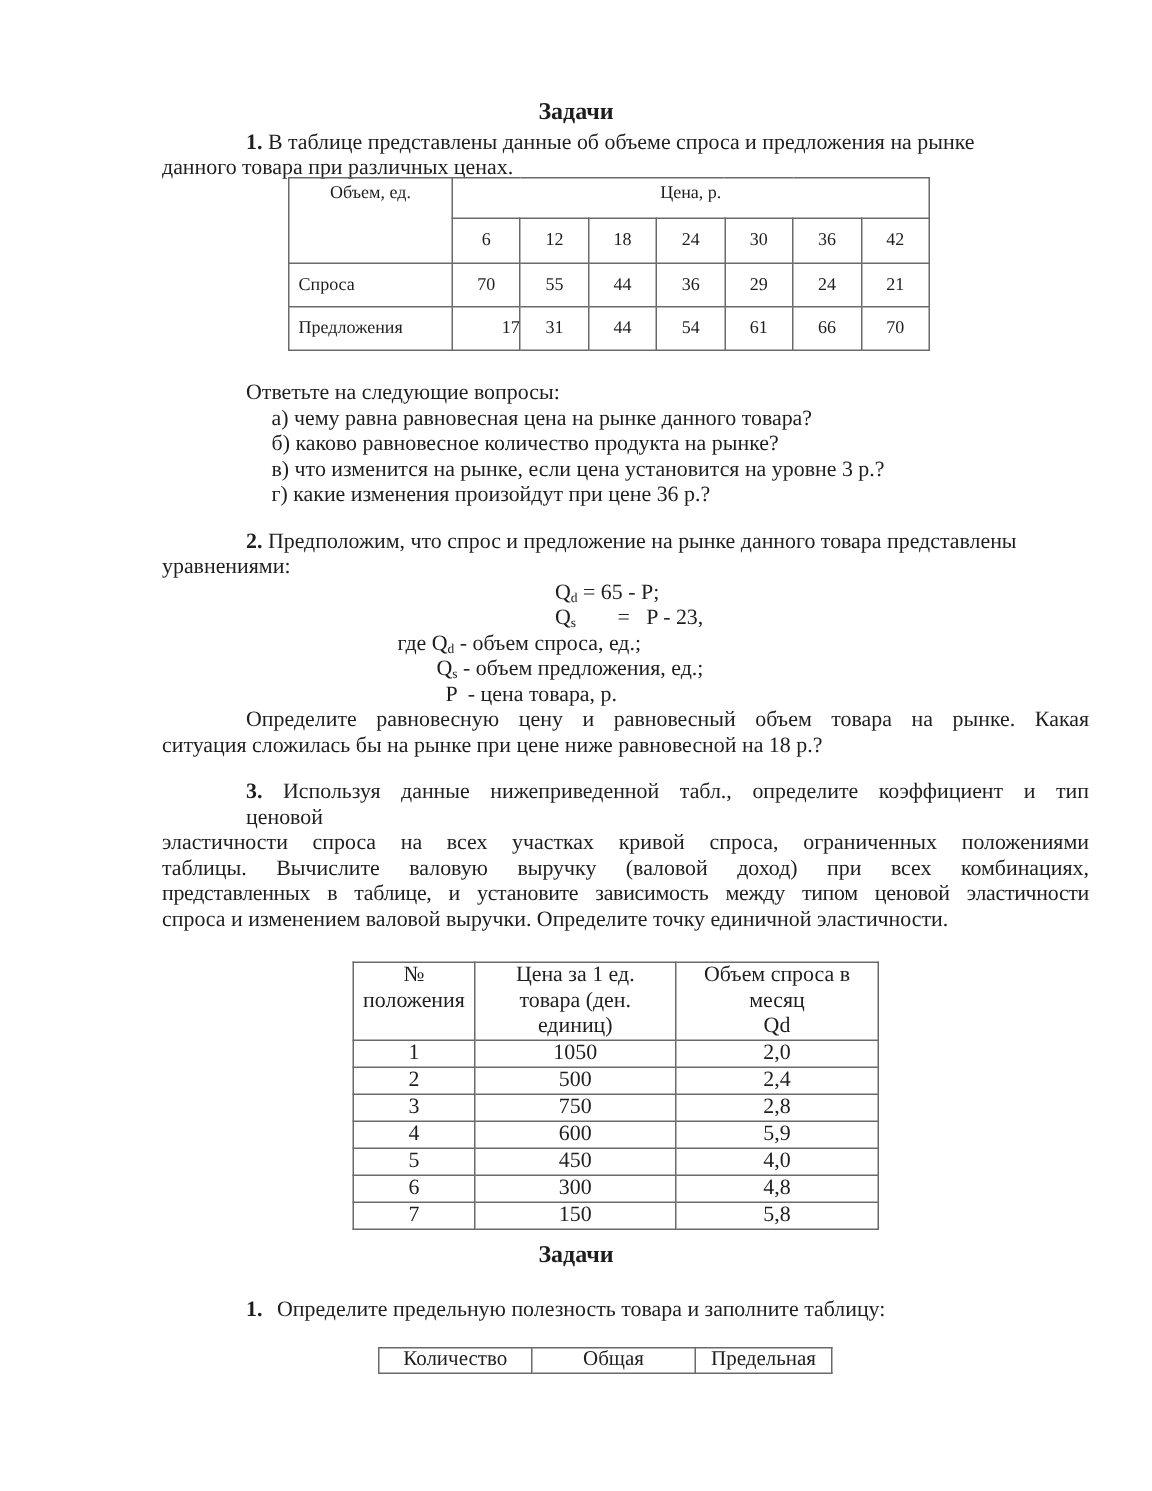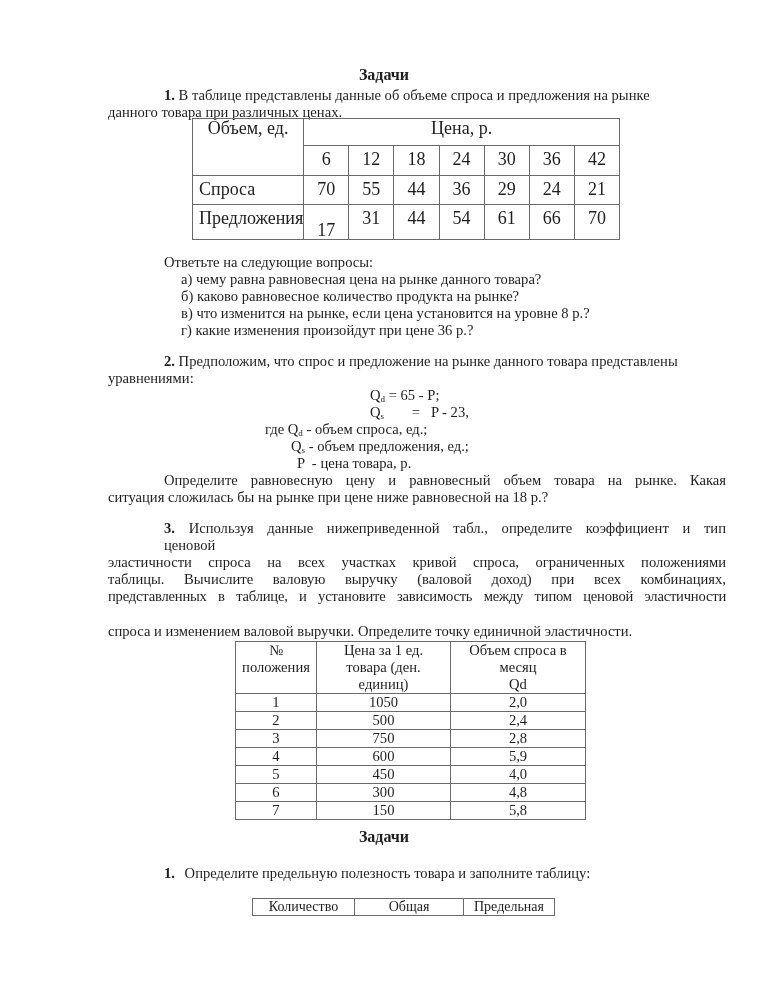--- a/index.html
+++ b/index.html
@@ -27,21 +27,21 @@
   }
   .num { font-weight: bold; }
   .just { text-align: justify; text-align-last: left; }
 
   table.t1 {
     position: absolute;
     left: 192px;
     top: 118px;
     width: 428px;
     border-collapse: collapse;
-    font-size: 18px;
+    font-size: 12px;
   }
   table.t1 td {
     border: 1px solid #6a6a6a;
     padding: 0;
     text-align: center;
     vertical-align: top;
   }
   table.t1 td.lbl { text-align: left; padding-left: 6px; }
 
   table.t2 {
@@ -105,35 +105,35 @@
     <td style="padding-top:4px;">70</td>
     <td style="padding-top:4px;">55</td>
     <td style="padding-top:4px;">44</td>
     <td style="padding-top:4px;">36</td>
     <td style="padding-top:4px;">29</td>
     <td style="padding-top:4px;">24</td>
     <td style="padding-top:4px;">21</td>
   </tr>
   <tr style="height:29px;">
     <td class="lbl" style="padding-top:4px;">Предложения</td>
-    <td style="padding-top:16px;">17</td>
+    <td style="padding-top:4px;text-align:right;">17</td>
     <td style="padding-top:4px;">31</td>
     <td style="padding-top:4px;">44</td>
     <td style="padding-top:4px;">54</td>
     <td style="padding-top:4px;">61</td>
     <td style="padding-top:4px;">66</td>
     <td style="padding-top:4px;">70</td>
   </tr>
 </tbody>
   </table>
 
 <div class="abs" style="left:164px; top:253px;">Ответьте на следующие вопросы:</div>
 <div class="abs" style="left:181px; top:270px;">а) чему равна равновесная цена на рынке данного товара?</div>
 <div class="abs" style="left:181px; top:287px;">б) каково равновесное количество продукта на рынке?</div>
-<div class="abs" style="left:181px; top:304px;">в) что изменится на рынке, если цена установится на уровне 8 р.?</div>
+<div class="abs" style="left:181px; top:304px;">в) что изменится на рынке, если цена установится на уровне 3 р.?</div>
 <div class="abs" style="left:181px; top:321px;">г) какие изменения произойдут при цене 36 р.?</div>
 
 <div class="abs" style="left:164px; top:352px; width:560px;">
   <span class="num">2.</span><span> Предположим, что спрос и предложение на рынке данного товара представлены</span>
 </div>
 <div class="abs" style="left:108px; top:369px;">уравнениями:</div>
 
 <div class="abs" style="left:370px; top:386px;">
   <span>Q</span><sub>d</sub><span> = 65 - P;</span>
 </div>
@@ -151,21 +151,21 @@
 <div class="abs just" style="left:164px; top:471px; width:562px; text-align-last:justify;">Определите равновесную цену и равновесный объем товара на рынке. Какая</div>
 <div class="abs" style="left:108px; top:488px;">ситуация сложилась бы на рынке при цене ниже равновесной на 18 р.?</div>
 
 <div class="abs" style="left:164px; top:519px; width:562px; text-align:justify; text-align-last:justify;">
   <span class="num">3.</span><span> Используя данные нижеприведенной табл., определите коэффициент и тип</span>
 </div>
 <div class="abs" style="left:164px; top:536px;">ценовой</div>
 <div class="abs" style="left:108px; top:553px; width:618px; text-align:justify; text-align-last:justify;">эластичности спроса на всех участках кривой спроса, ограниченных положениями</div>
 <div class="abs" style="left:108px; top:570px; width:618px; text-align:justify; text-align-last:justify;">таблицы. Вычислите валовую выручку (валовой доход) при всех комбинациях,</div>
 <div class="abs" style="left:108px; top:587px; width:618px; text-align:justify; text-align-last:justify; letter-spacing:-0.2px;">представленных в таблице, и установите зависимость между типом ценовой эластичности</div>
-<div class="abs" style="left:108px; top:604px;margin-top:18px;">спроса и изменением валовой выручки. Определите точку единичной эластичности.</div>
+<div class="abs" style="left:108px; top:604px;">спроса и изменением валовой выручки. Определите точку единичной эластичности.</div>
 
 <table class="t2">
   <tbody>
       <tr>
     <td style="width:80px; vertical-align:top; padding-bottom:1px;">
       <div>№</div>
       <div>положения</div>
     </td>
     <td style="width:133px; vertical-align:top;">
       <div>Цена за 1 ед.</div>

